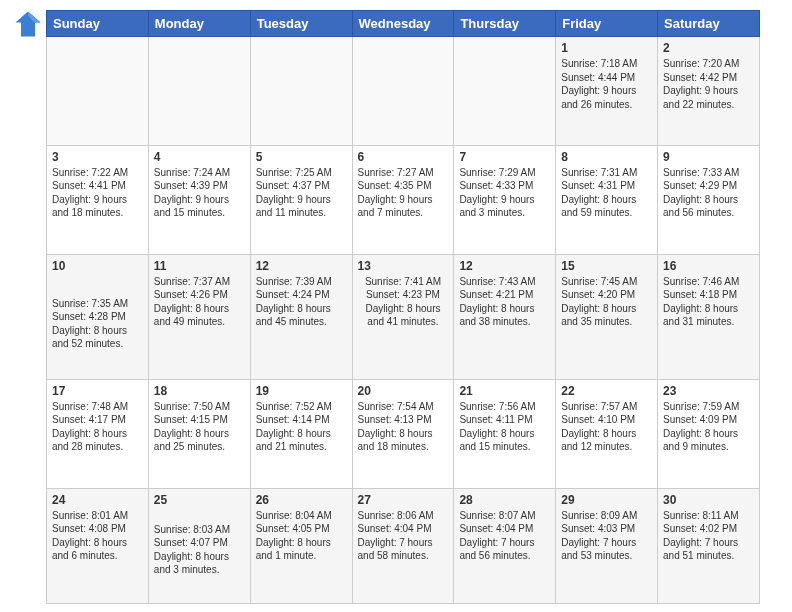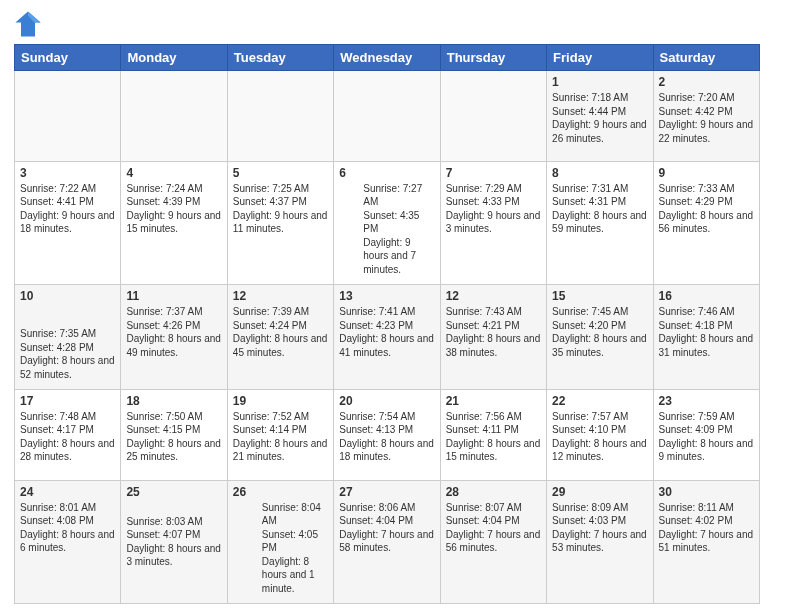--- a/index.html
+++ b/index.html
@@ -7,21 +7,20 @@
       font-family: Arial, sans-serif;
       background: #fff;
       width: 792px;
       height: 612px;
       overflow: hidden;
     }
     .page {
       width: 792px;
       height: 612px;
       display: flex;
-      flex-direction: column;
       padding: 10px 32px 8px 14px;
     }
     .header {
       display: flex;
       justify-content: space-between;
       align-items: flex-start;
       margin-bottom: 6px;
     }
     .logo {
       display: flex;
@@ -172,21 +171,21 @@
 Daylight: 9 hours and 15 minutes.</div>
             </td>
             <td>
               <span class="day-num">5</span>
               <div class="day-info" style="white-space: pre-line;">Sunrise: 7:25 AM
 Sunset: 4:37 PM
 Daylight: 9 hours and 11 minutes.</div>
             </td>
             <td>
               <span class="day-num">6</span>
-              <div class="day-info" style="white-space: pre-line; margin-left: 24px;">Sunrise: 7:27 AM
+              <div class="day-info" style="white-space: pre-line;">Sunrise: 7:27 AM
 Sunset: 4:35 PM
 Daylight: 9 hours and 7 minutes.</div>
             </td>
             <td>
               <span class="day-num">7</span>
               <div class="day-info" style="white-space: pre-line;">Sunrise: 7:29 AM
 Sunset: 4:33 PM
 Daylight: 9 hours and 3 minutes.</div>
             </td>
             <td>
@@ -216,21 +215,21 @@
 Daylight: 8 hours and 49 minutes.</div>
             </td>
             <td>
               <span class="day-num">12</span>
               <div class="day-info" style="white-space: pre-line;">Sunrise: 7:39 AM
 Sunset: 4:24 PM
 Daylight: 8 hours and 45 minutes.</div>
             </td>
             <td>
               <span class="day-num">13</span>
-              <div class="day-info" style="white-space: pre-line;">Sunrise: 7:41 AM
+              <div class="day-info" style="white-space: pre-line; text-align: center;">Sunrise: 7:41 AM
 Sunset: 4:23 PM
 Daylight: 8 hours and 41 minutes.</div>
             </td>
             <td>
               <span class="day-num">12</span>
               <div class="day-info" style="white-space: pre-line;">Sunrise: 7:43 AM
 Sunset: 4:21 PM
 Daylight: 8 hours and 38 minutes.</div>
             </td>
             <td>
@@ -298,21 +297,21 @@
 Daylight: 8 hours and 6 minutes.</div>
             </td>
             <td>
               <span class="day-num">25</span>
               <div class="day-info" style="white-space: pre-line; margin-top: 16px;">Sunrise: 8:03 AM
 Sunset: 4:07 PM
 Daylight: 8 hours and 3 minutes.</div>
             </td>
             <td>
               <span class="day-num">26</span>
-              <div class="day-info" style="white-space: pre-line; margin-left: 29px;">Sunrise: 8:04 AM
+              <div class="day-info" style="white-space: pre-line;">Sunrise: 8:04 AM
 Sunset: 4:05 PM
 Daylight: 8 hours and 1 minute.</div>
             </td>
             <td>
               <span class="day-num">27</span>
               <div class="day-info" style="white-space: pre-line;">Sunrise: 8:06 AM
 Sunset: 4:04 PM
 Daylight: 7 hours and 58 minutes.</div>
             </td>
             <td>

